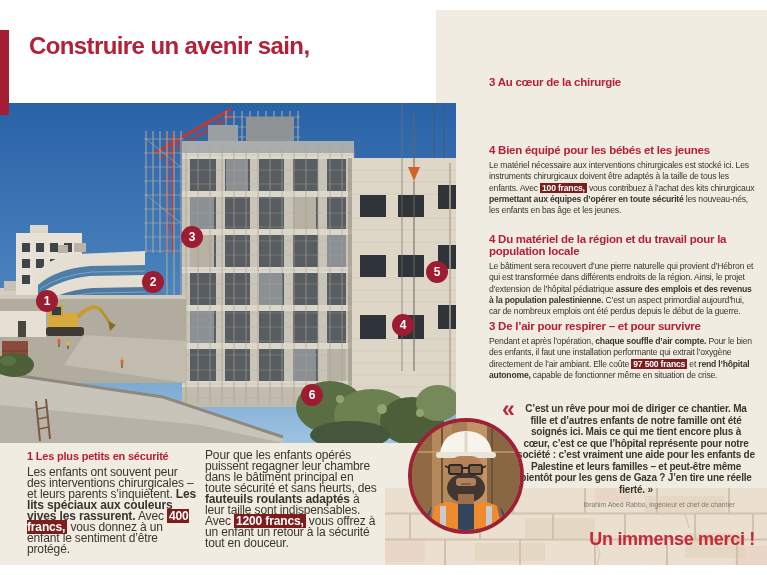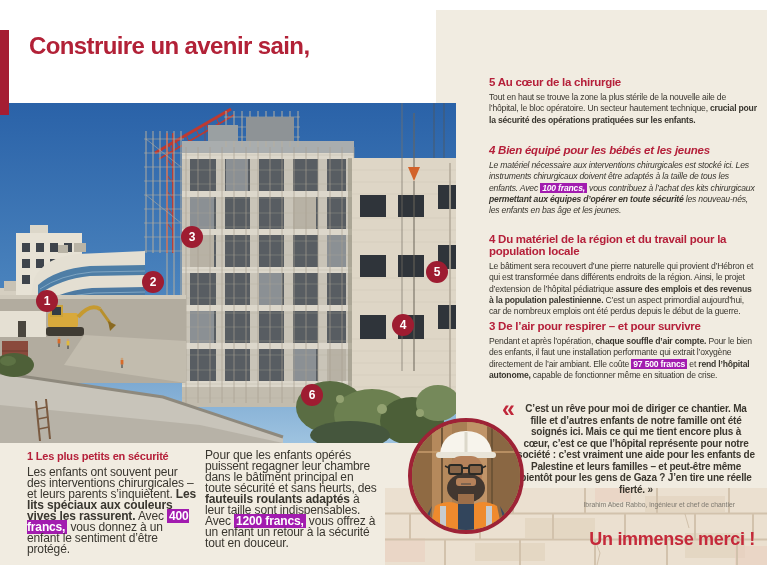--- a/index.html
+++ b/index.html
@@ -23,25 +23,25 @@
     background:#9e1c31;color:#fff;font-size:12px;font-weight:bold;
     display:flex;align-items:center;justify-content:center;z-index:4;
   }
   .m1{left:36px;top:187px;} .m2{left:142px;top:168px;} .m3{left:181px;top:123px;}
   .m4{left:392px;top:211px;} .m5{left:426px;top:158px;} .m6{left:301px;top:281px;}
   .col{position:absolute;top:450px;z-index:2;}
   .col1{left:27px;width:170px;} .col2{left:205px;width:176px;}
   .col h3{margin:0 0 5px;font-size:11px;letter-spacing:-0.2px;color:#b5203a;}
   .col p{margin:0;font-size:12px;line-height:11px;letter-spacing:-0.15px;color:#39362f;}
   .rsec{position:absolute;left:489px;width:268px;z-index:2;}
-  .s3{top:76px;} .s4{top:144px;font-style:italic;} .s5{top:233px;} .s6{top:320px;}
+  .s3{top:76px;} .s4{top:144px;} .s5{top:233px;} .s6{top:320px;}
   .rsec h2{margin:0 0 4px;font-size:11.5px;letter-spacing:-0.25px;color:#b5203a;}
   .rsec p{margin:0;font-size:8.6px;line-height:11.3px;letter-spacing:-0.2px;color:#39362f;}
   .seg-b{font-weight:bold;}
-  .seg-h{background:#a21caf;color:#ffffff;font-weight:bold;padding:0 2px;}
+  .seg-h{background:#7f1d1d;color:#ffffff;font-weight:bold;padding:0 2px;}
   .quote-mark{position:absolute;left:502px;top:396px;font-size:23px;font-weight:bold;color:#c0273a;z-index:3;}
   .quote{position:absolute;left:517px;top:403px;width:238px;z-index:3;}
   .quote .qtext{
     margin:0;text-align:center;font-size:10px;line-height:11.5px;
     letter-spacing:-0.2px;font-weight:bold;color:#3b372f;
   }
   .quote .attr{margin:6px 0 0;text-align:right;padding-right:20px;font-size:6.8px;color:#7d7970;}
   .wall{position:absolute;left:385px;top:488px;width:382px;height:77px;overflow:hidden;z-index:1;}
   .thanks{
     position:absolute;right:12px;top:529px;z-index:5;
@@ -271,22 +271,21 @@
 
 <div class="col col1">
   <h3>1 Les plus petits en sécurité</h3>
   <p><span class="seg-n">Les enfants ont souvent peur des interventions chirurgicales – et leurs parents s’inquiètent. </span><span class="seg-b">Les lits spéciaux aux couleurs vives les rassurent.</span><span class="seg-n"> Avec </span><span class="seg-h">400 francs,</span><span class="seg-n"> vous donnez à un enfant le sentiment d’être protégé.</span></p>
 </div>
 <div class="col col2">
   <p><span class="seg-n">Pour que les enfants opérés puissent regagner leur chambre dans le bâtiment principal en toute sécurité et sans heurts, des </span><span class="seg-b">fauteuils roulants adaptés</span><span class="seg-n"> à leur taille sont indispensables. Avec </span><span class="seg-h">1200 francs,</span><span class="seg-n"> vous offrez à un enfant un retour à la sécurité tout en douceur.</span></p>
 </div>
 
 <section class="rsec s3">
-  <h2>5 Au cœur de la chirurgie</h2>
-  <p><span class="seg-n">Tout en haut se trouve la zone la plus stérile de la nouvelle aile de l’hôpital, le bloc opératoire. Un secteur hautement technique, </span><span class="seg-b">crucial pour la sécurité des opérations pratiquées sur les enfants.</span></p>
+  <h2>3 Au cœur de la chirurgie</h2>
 </section>
 <section class="rsec s4">
   <h2>4 Bien équipé pour les bébés et les jeunes</h2>
   <p><span class="seg-n">Le matériel nécessaire aux interventions chirurgicales est stocké ici. Les instruments chirurgicaux doivent être adaptés à la taille de tous les enfants. Avec </span><span class="seg-h">100 francs,</span><span class="seg-n"> vous contribuez à l’achat des kits chirurgicaux </span><span class="seg-b">permettant aux équipes d’opérer en toute sécurité</span><span class="seg-n"> les nouveau-nés, les enfants en bas âge et les jeunes.</span></p>
 </section>
 <section class="rsec s5">
   <h2>4 Du matériel de la région et du travail pour la population locale</h2>
   <p><span class="seg-n">Le bâtiment sera recouvert d’une pierre naturelle qui provient d’Hébron et qui est transformée dans différents endroits de la région. Ainsi, le projet d’extension de l’hôpital pédiatrique </span><span class="seg-b">assure des emplois et des revenus à la population palestinienne.</span><span class="seg-n"> C’est un aspect primordial aujourd’hui, car de nombreux emplois ont été perdus depuis le début de la guerre.</span></p>
 </section>
 <section class="rsec s6">

